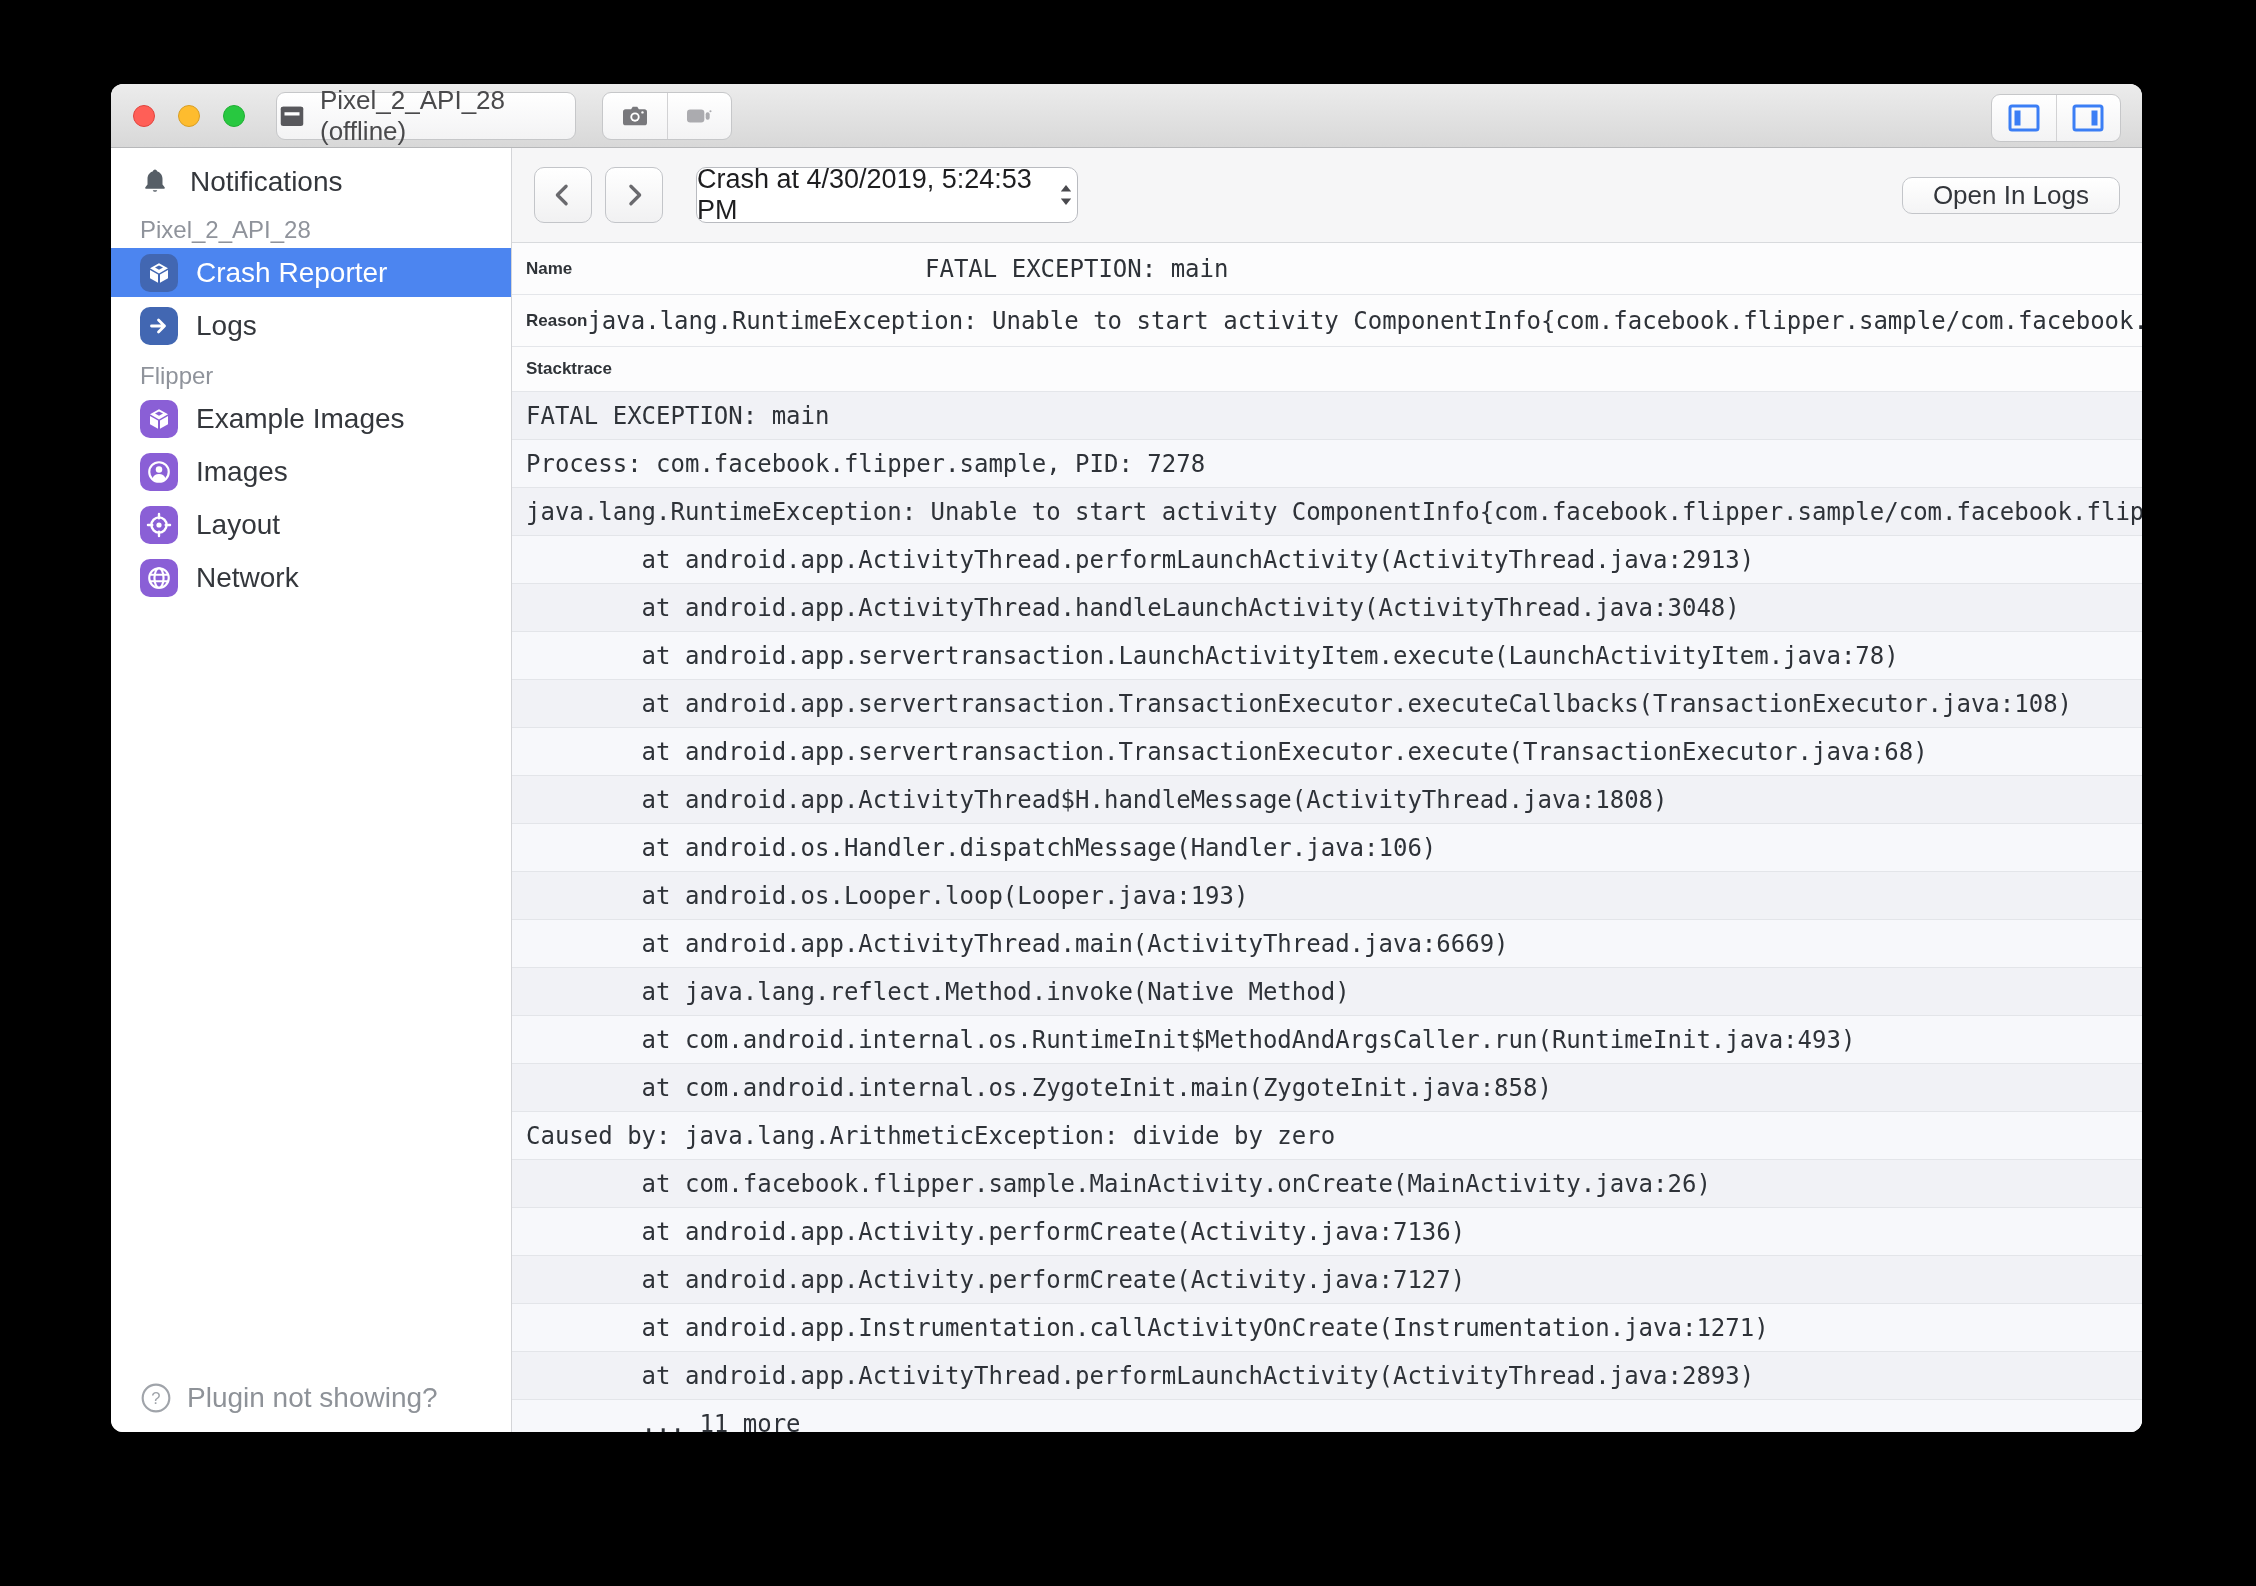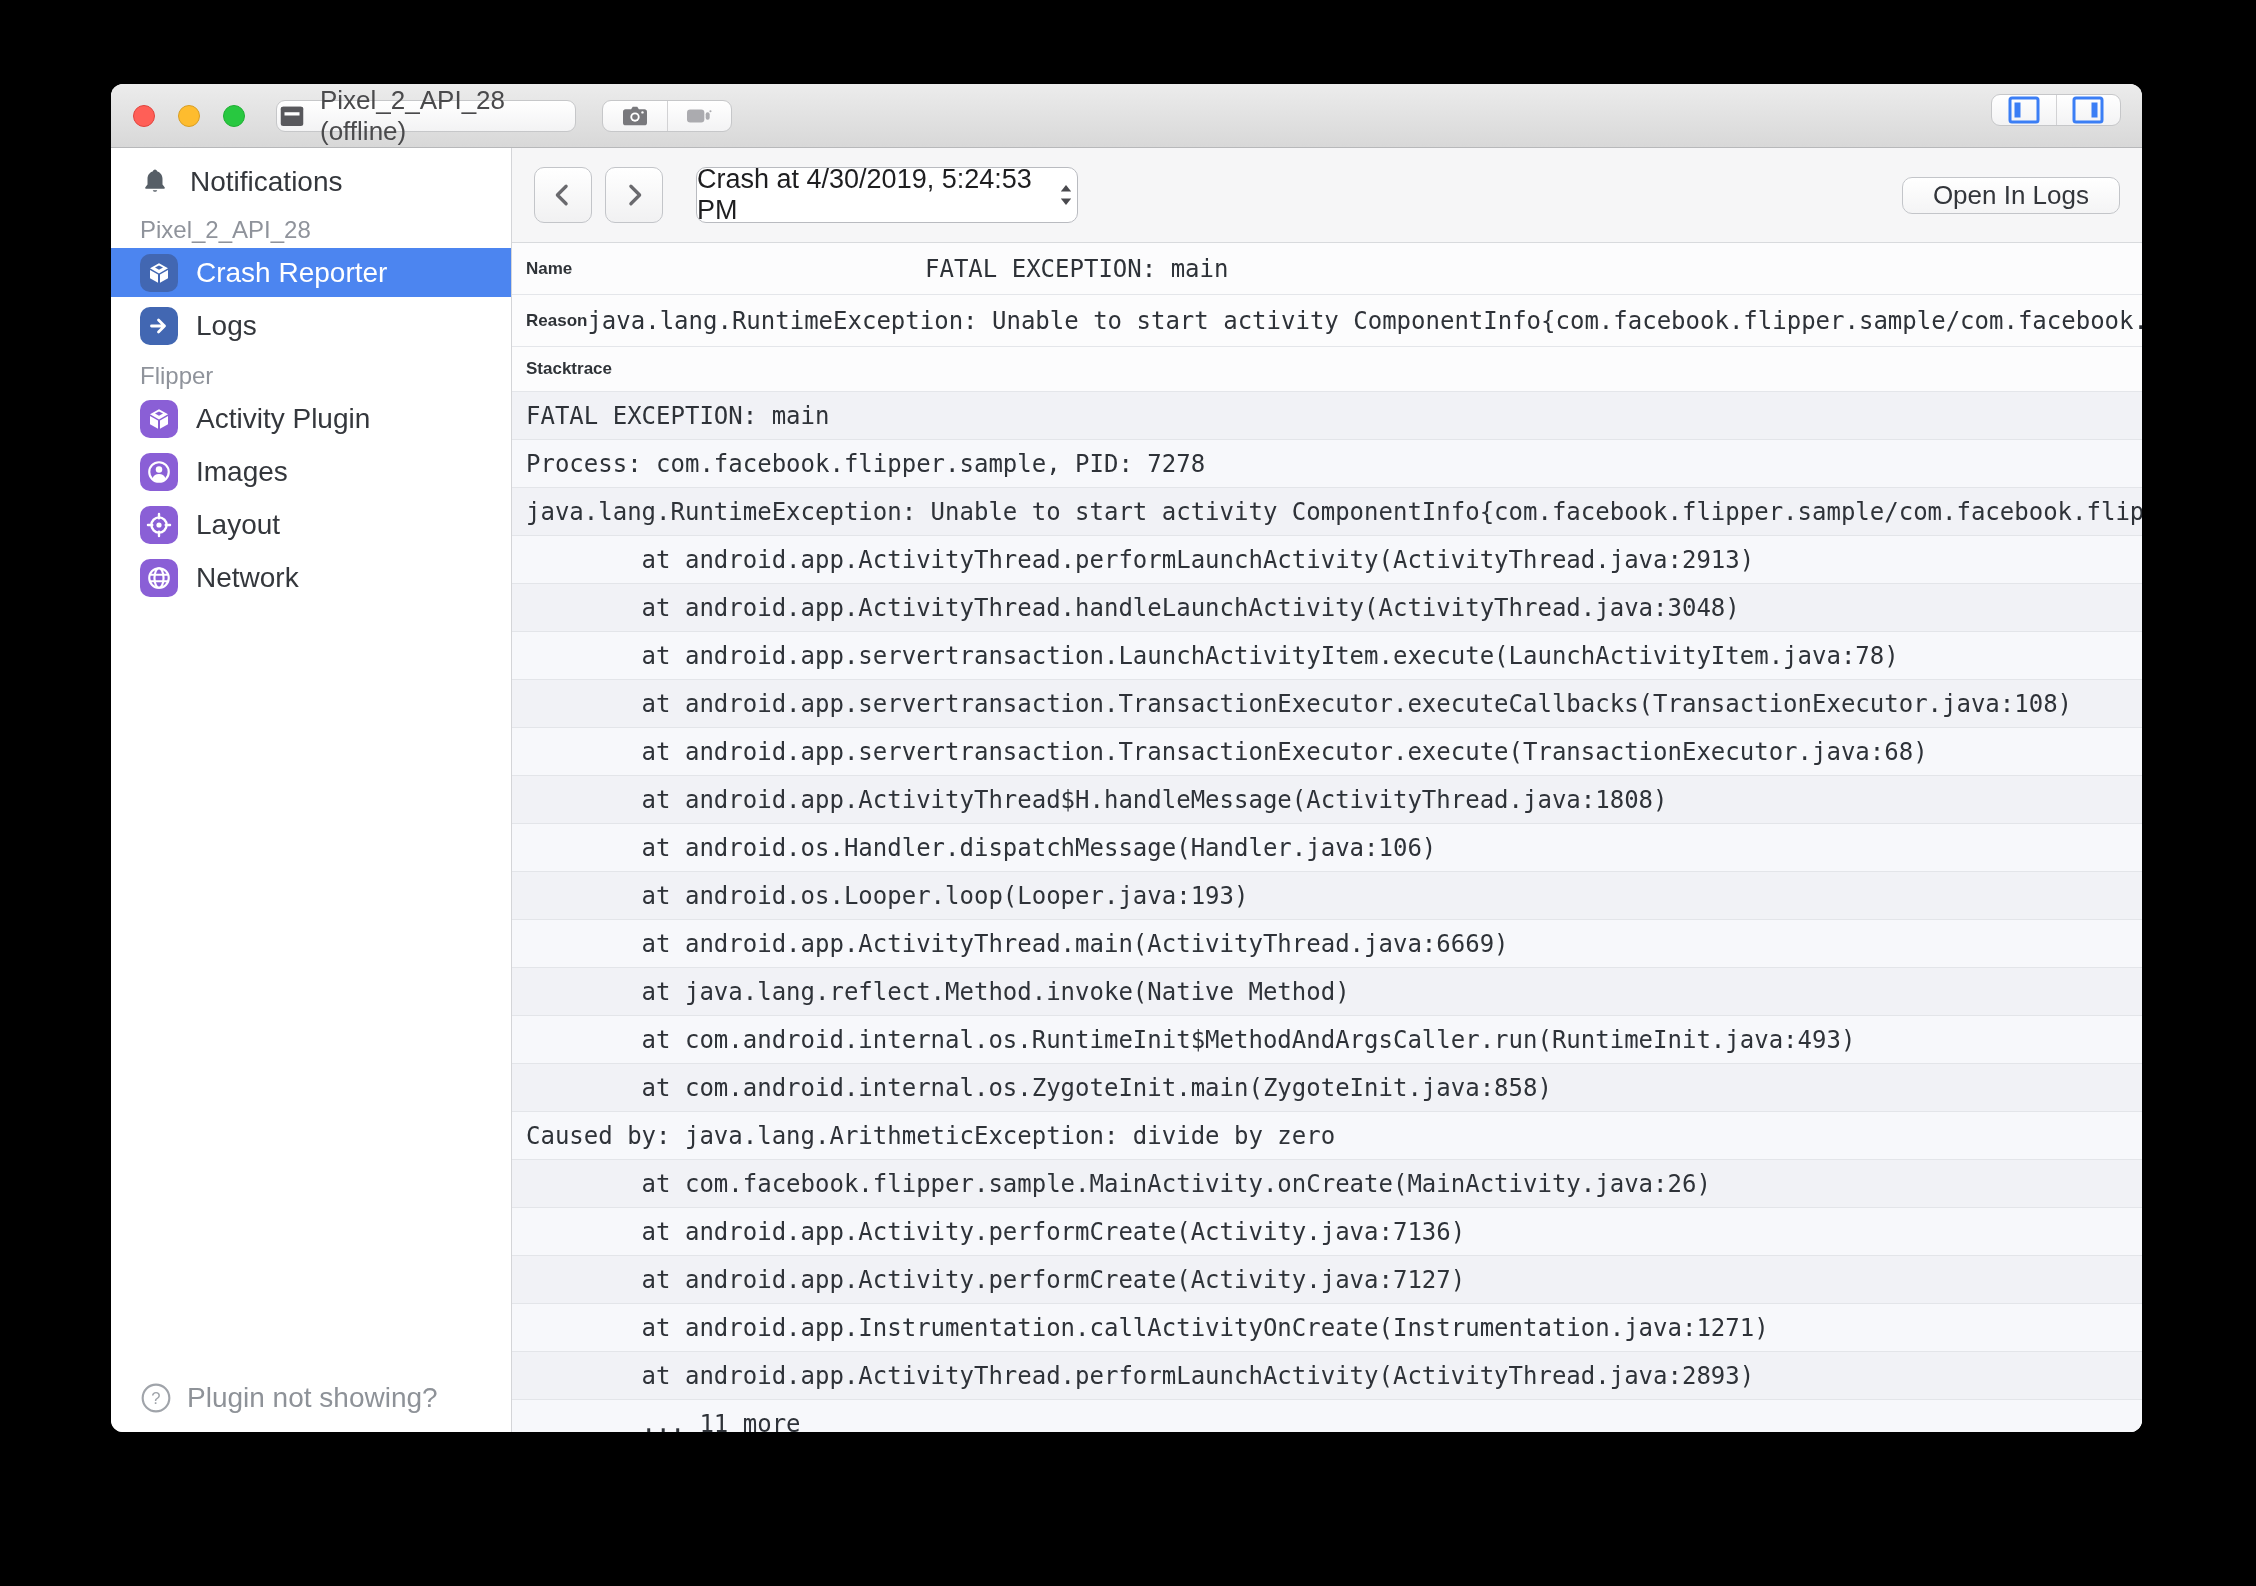--- a/index.html
+++ b/index.html
@@ -13,21 +13,21 @@
   .titlebar {
     height:64px; background:linear-gradient(#ececec,#d8d8d8);
     border-bottom:1px solid #b7b8ba; display:flex; align-items:center; position:relative;
   }
   .lights { display:flex; gap:23px; padding-left:22px; }
   .light { width:22px; height:22px; border-radius:50%; }
   .light-red { background:#ff5f57; border:1px solid #e0443e; }
   .light-yellow { background:#febc2e; border:1px solid #d89e24; }
   .light-green { background:#28c840; border:1px solid #1faf33; }
   .tb-btn {
-    height:32px; background:linear-gradient(#ffffff,#f3f3f4);
+    height:48px; background:linear-gradient(#ffffff,#f3f3f4);
     border:1px solid #c6c7c9; border-radius:9px;
     display:flex; align-items:center; justify-content:center;
   }
   .device-btn { margin-left:31px; width:300px; gap:13px; font-size:26px; color:#4a4a4c; }
   .seg-group { margin-left:26px; width:130px; padding:0; overflow:hidden; }
   .seg { flex:1; height:100%; display:flex; align-items:center; justify-content:center; }
   .seg + .seg { border-left:1px solid #d2d2d4; }
   .right-group { position:absolute; right:21px; top:10px; width:130px; }
   
   .content { display:flex; height:1284px; }
@@ -187,21 +187,21 @@
 
       <div class="plugin-item">
         <span class="plug-icon icon-purple">
           <svg width="24" height="24" viewBox="0 0 24 24">
               <path fill="#fff" d="M12 2.2 21 7.3 12 12.4 3 7.3z"></path>
               <path fill="#fff" d="M3 9v8.2l8 4.6v-8.3z"></path>
               <path fill="#fff" d="M21 9v8.2l-8 4.6v-8.3z"></path>
               <path fill="currentColor" d="M12 4.4 16 6.6 12 8.8 8 6.6z"></path>
             </svg>
         </span>
-        <span>Activity Plugin</span>
+        <span>Example Images</span>
       </div>
 
       <div class="plugin-item">
         <span class="plug-icon icon-purple">
           <svg width="26" height="26" viewBox="0 0 24 24">
               <circle cx="12" cy="12" r="9" fill="none" stroke="#fff" stroke-width="2"></circle>
               <circle cx="12" cy="9.6" r="3" fill="#fff"></circle>
               <path d="M5.8 18.2c1.2-3.2 3.4-4.4 6.2-4.4s5 1.2 6.2 4.4a9 9 0 0 1-12.4 0z" fill="#fff"></path>
             </svg>
         </span>

